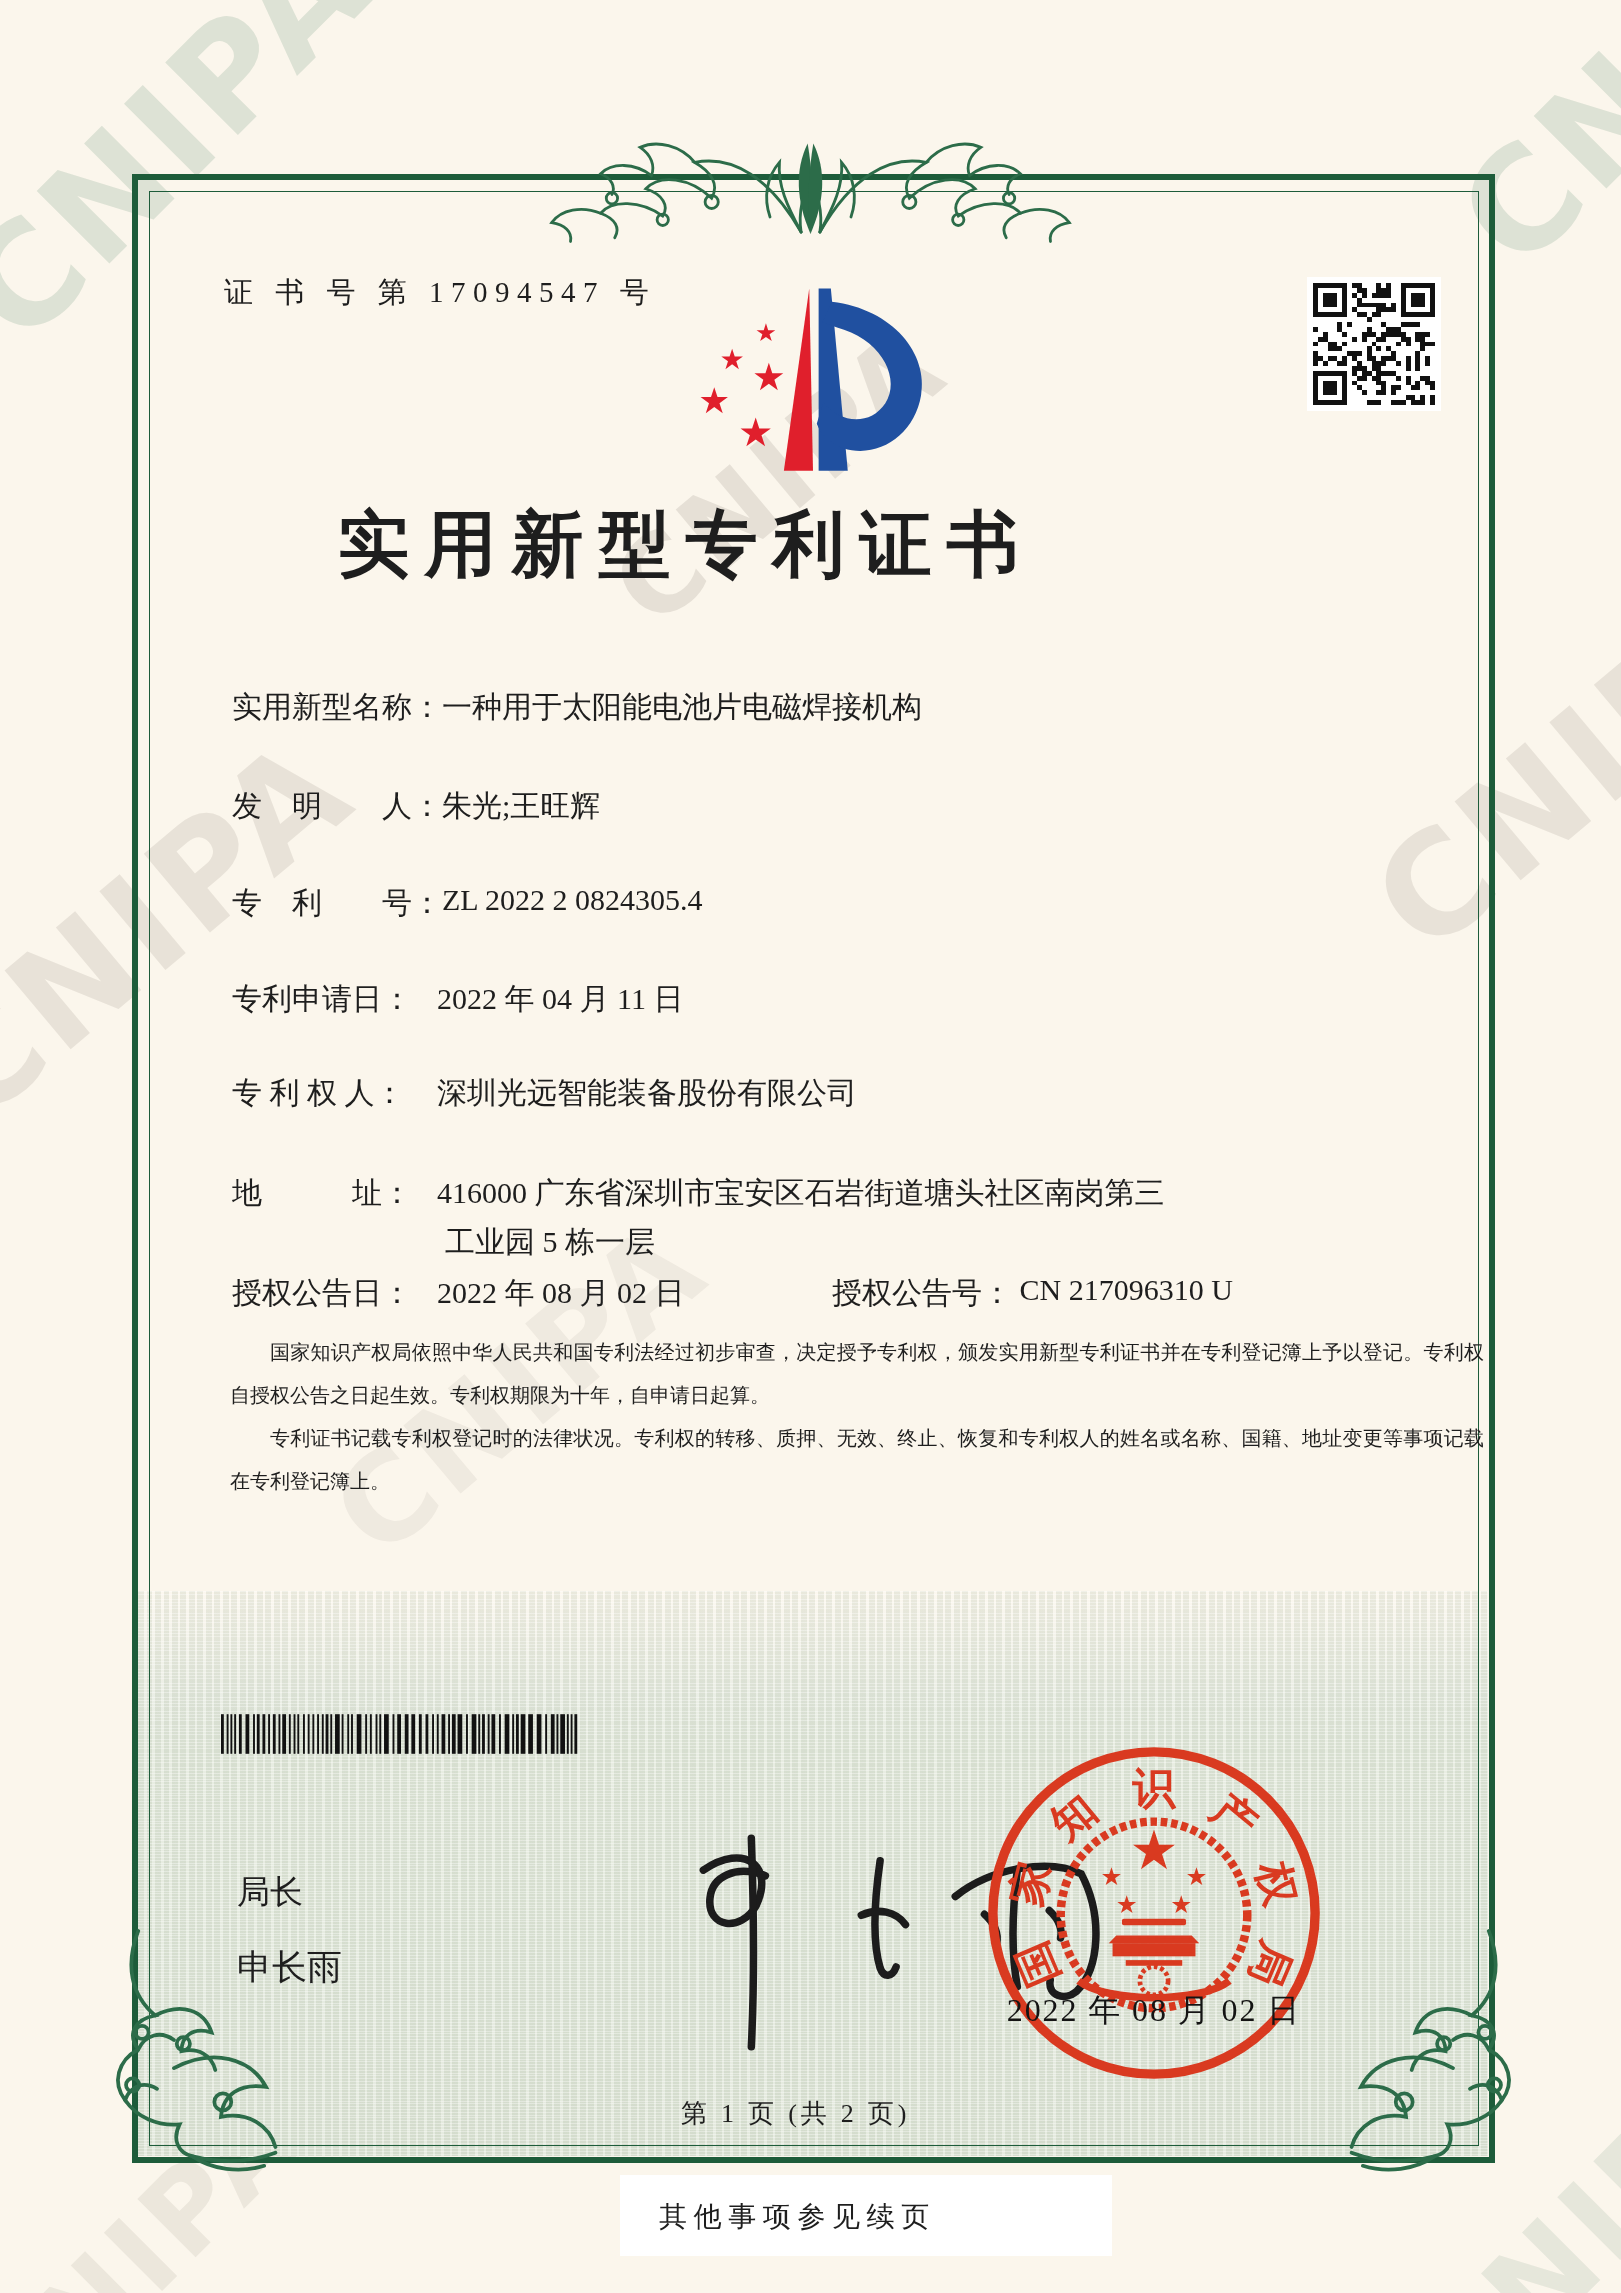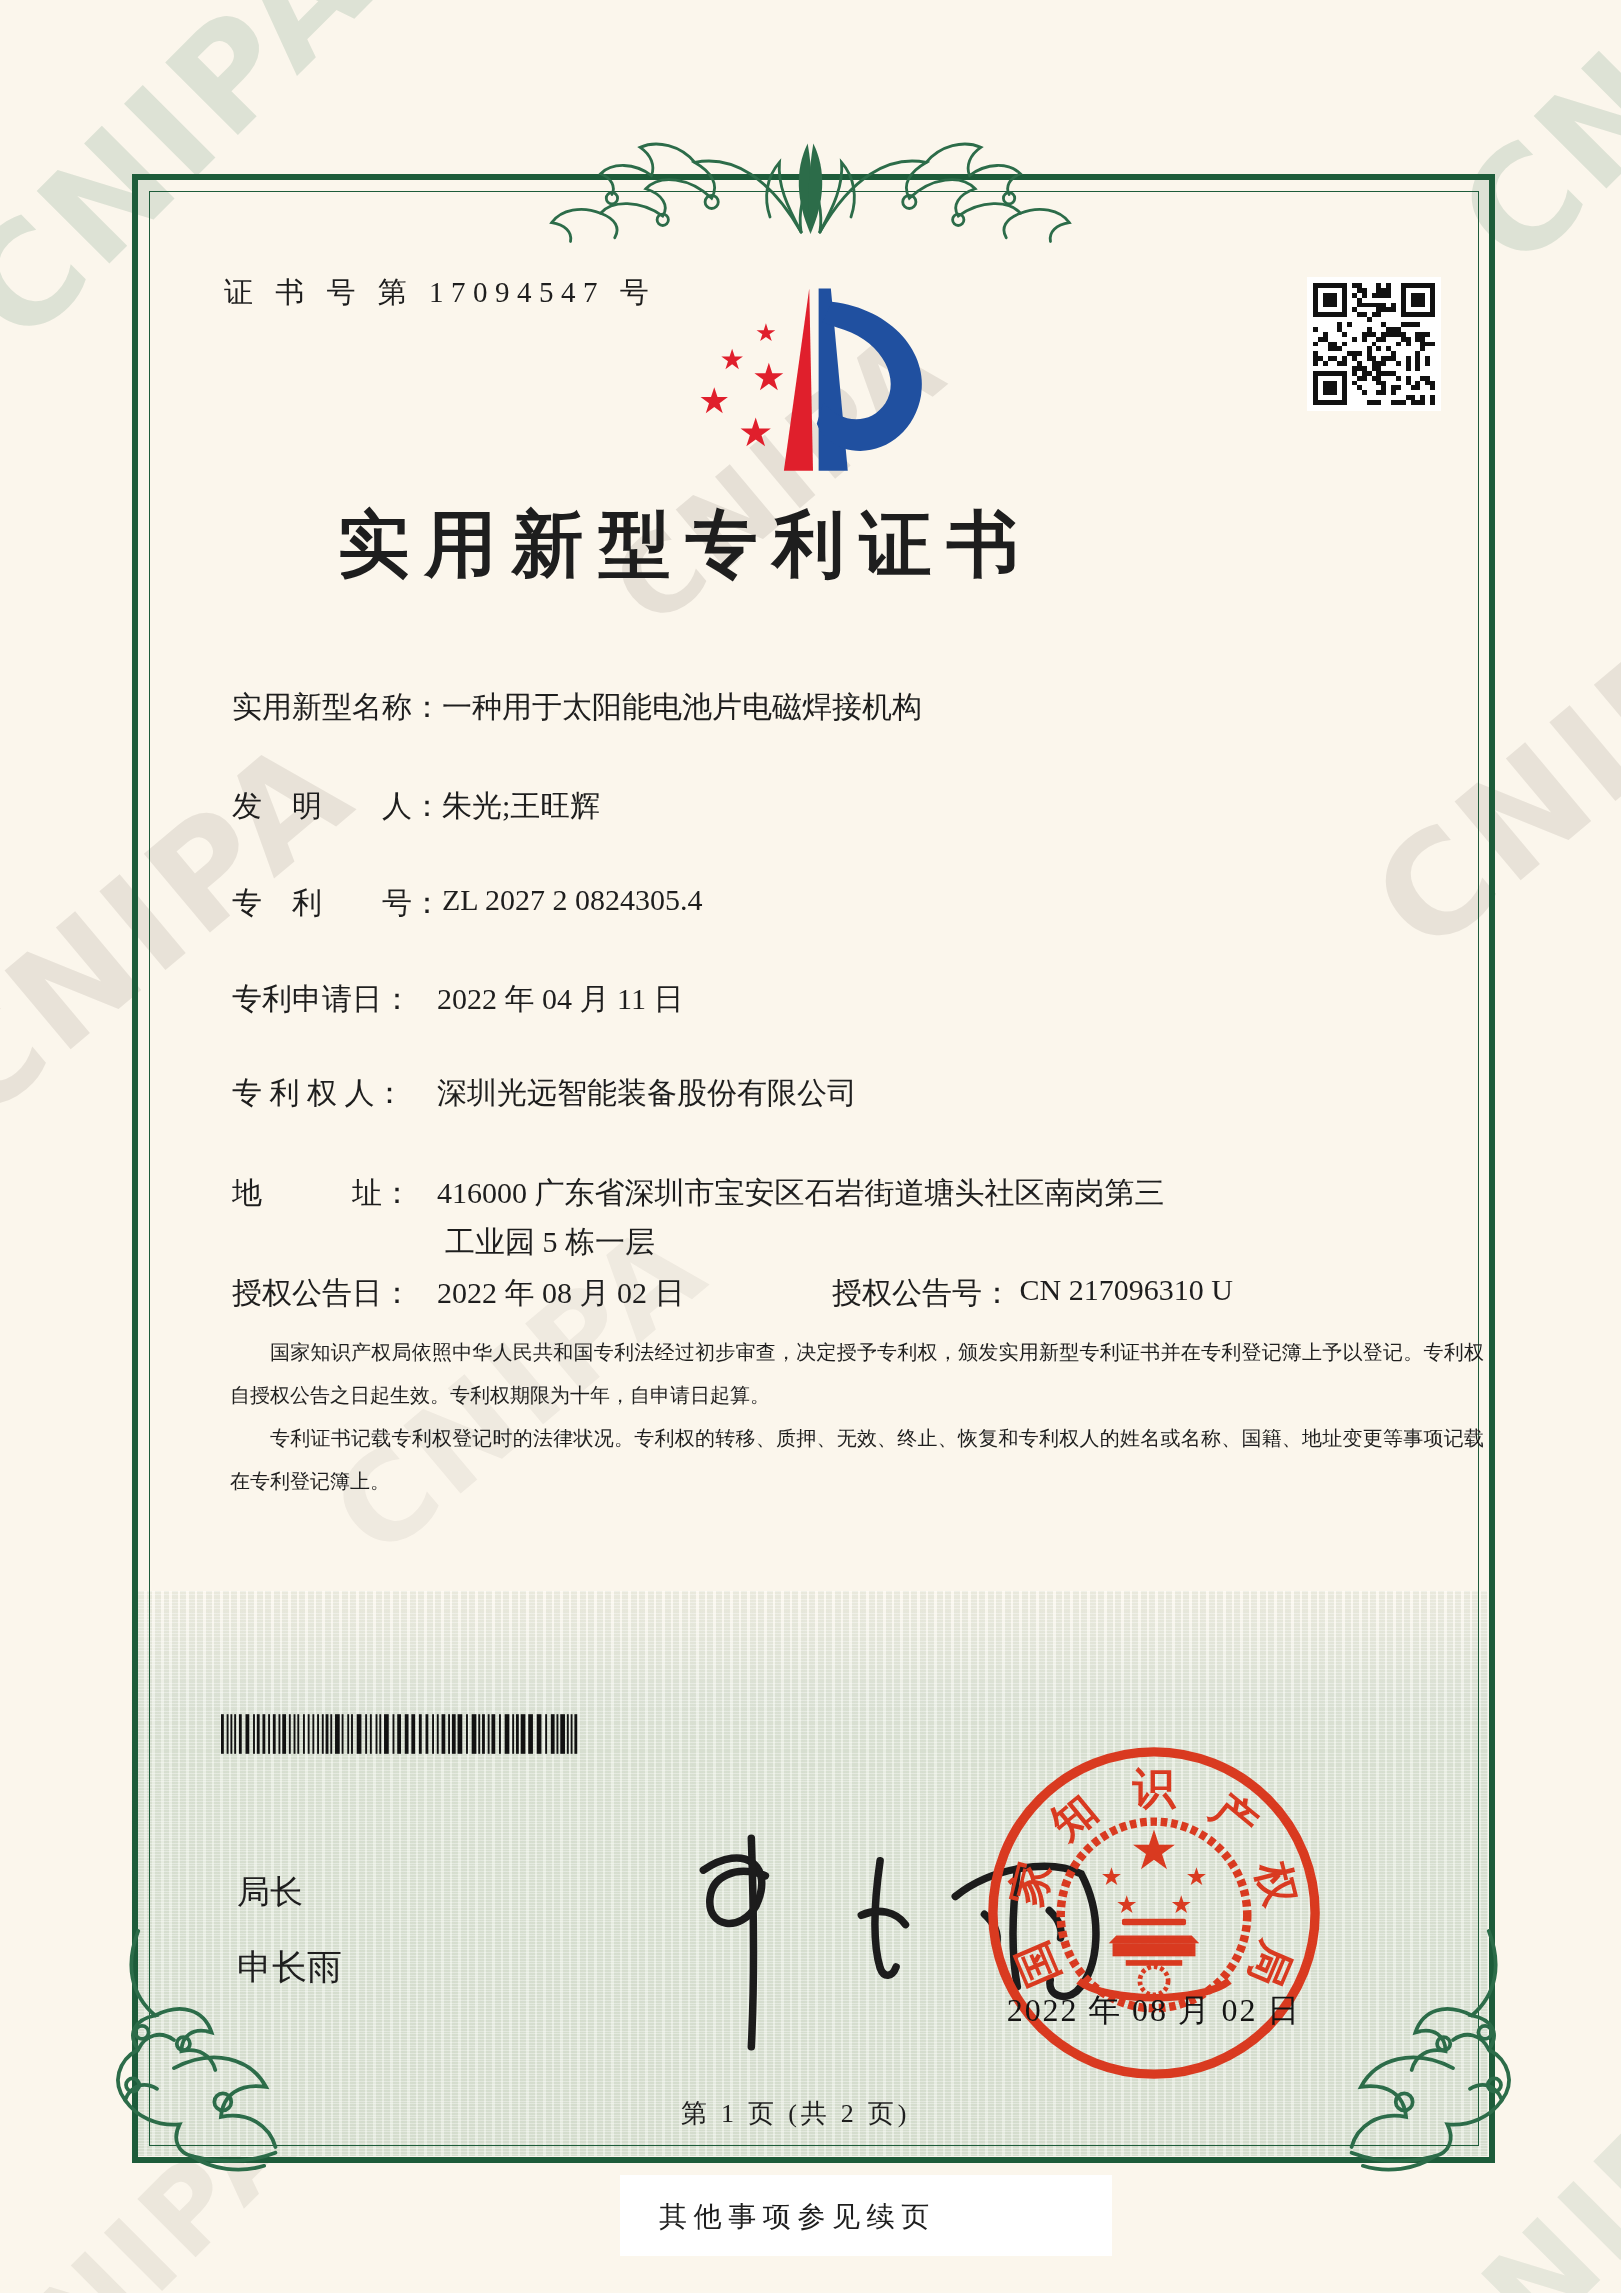--- a/index.html
+++ b/index.html
@@ -322,21 +322,21 @@
 <div class="frow" style="top:687px">
   <span class="flabel">实用新型名称：</span>
   <span class="fvalue">一种用于太阳能电池片电磁焊接机构</span>
 </div>
 <div class="frow" style="top:786px">
   <span class="flabel">发　明　　人：</span>
   <span class="fvalue">朱光;王旺辉</span>
 </div>
 <div class="frow" style="top:883px">
   <span class="flabel">专　利　　号：</span>
-  <span class="fvalue">ZL 2027 2 0824305.4</span>
+  <span class="fvalue">ZL 2022 2 0824305.4</span>
 </div>
 <div class="frow" style="top:979px">
   <span class="flabel">专利申请日：</span>
   <span class="fvalue">2022 年 04 月 11 日</span>
 </div>
 <div class="frow" style="top:1073px">
   <span class="flabel">专 利 权 人：</span>
   <span class="fvalue">深圳光远智能装备股份有限公司</span>
 </div>
 <div class="frow" style="top:1173px">

